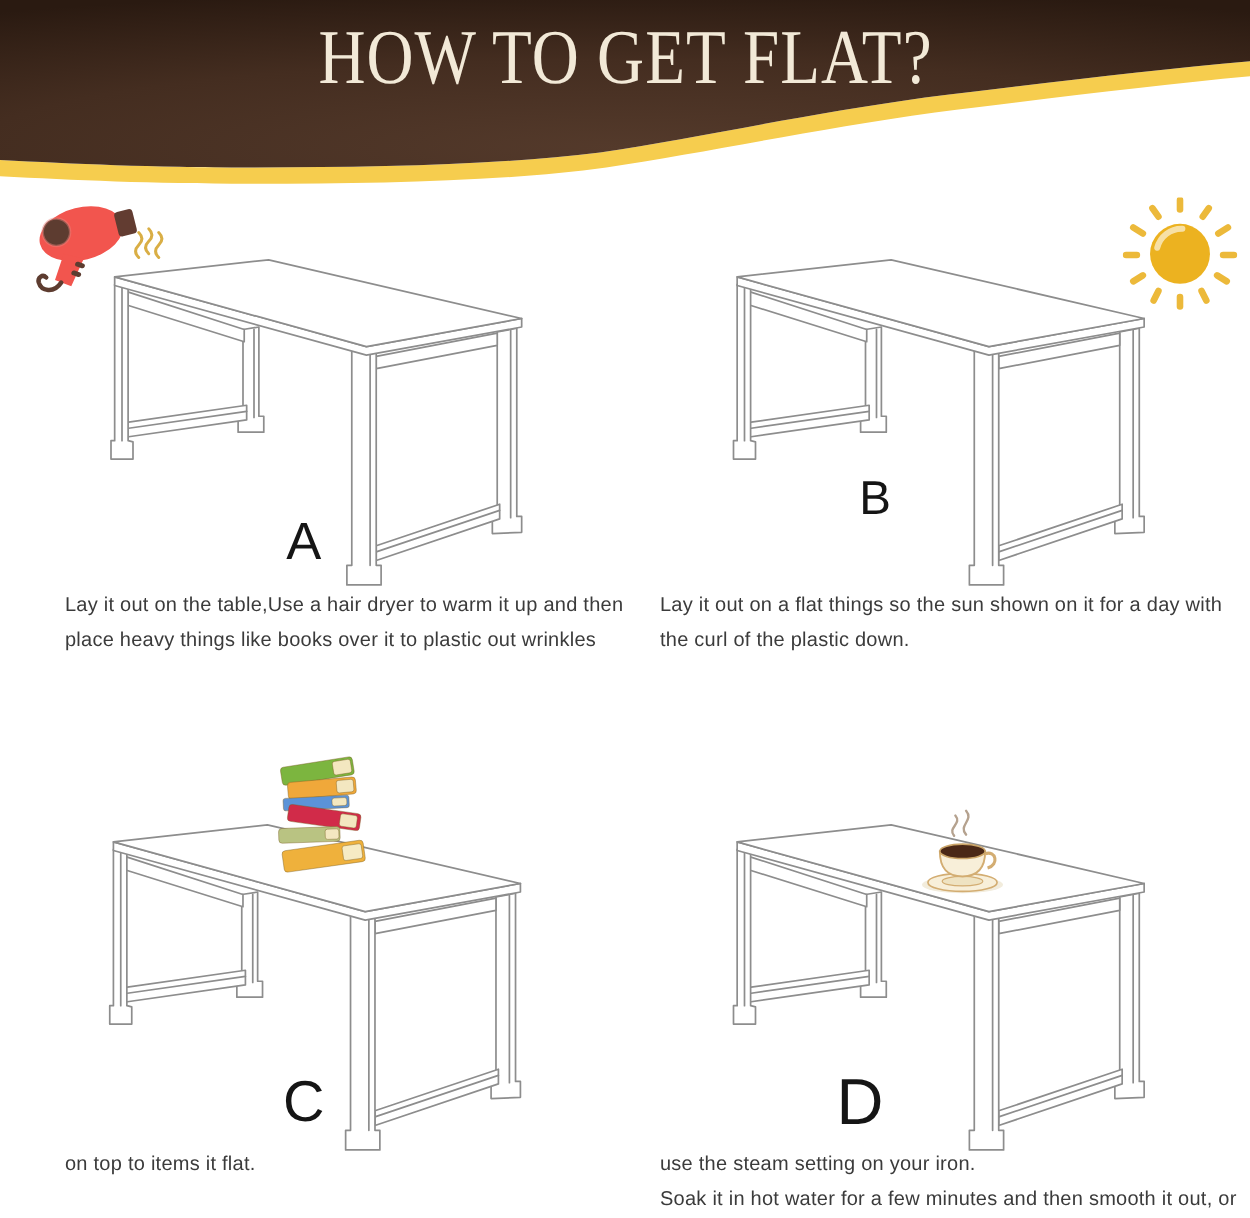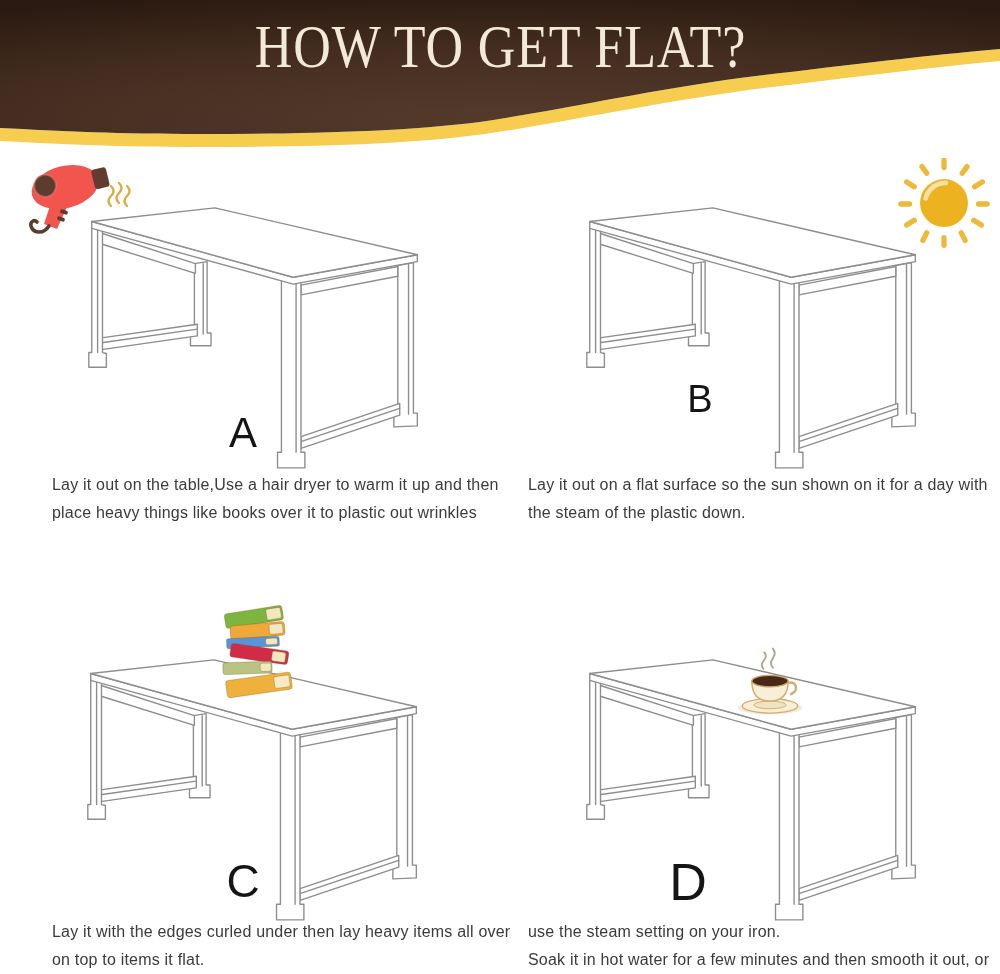--- a/index.html
+++ b/index.html
@@ -142,22 +142,22 @@
         <line x1="30" y1="16" x2="25" y2="9"></line>
       </g>
       <circle cx="48" cy="47" r="25" fill="#ecb220"></circle>
       <path d="M29 42 A 21 21 0 0 1 50 26" fill="none" stroke="#ffffff" stroke-width="5" stroke-linecap="round" opacity="0.6"></path>
     </svg>
     <svg class="table-svg" width="352" height="284" viewBox="0 0 360 290">
         <use href="#table-sym"></use>
       </svg>
     <div class="letter">B</div>
     <div class="desc">
-      <div class="line">Lay it out on a flat surface so the sun shown on it for a day with</div>
-      <div class="line">the steam of the plastic down.</div>
+      <div class="line">Lay it out on a flat things so the sun shown on it for a day with</div>
+      <div class="line">the curl of the plastic down.</div>
     </div>
   </section>
 
   <section class="quadrant q-c">
     <svg class="table-svg" width="352" height="284" viewBox="0 0 360 290">
         <use href="#table-sym"></use>
       </svg>
     <svg class="icon-svg books-svg" width="100" height="118" viewBox="0 0 110 122">
       <g stroke="#7a5f22" stroke-width="0.8" stroke-opacity="0.45">
         <g transform="rotate(-9 50 14)">
@@ -181,21 +181,20 @@
           <rect x="53" y="66" width="12" height="9" rx="2" fill="#f3e7c0"></rect>
         </g>
         <g transform="rotate(-8 52 92)">
           <rect x="16" y="80" width="72" height="19" rx="3" fill="#efb13c"></rect>
           <rect x="69" y="83" width="17" height="13" rx="2" fill="#f6ebc4"></rect>
         </g>
       </g>
     </svg>
     <div class="letter">C</div>
     <div class="desc">
-      <div class="line">Lay it with the edges curled under then lay heavy items all over</div>
       <div class="line">on top to items it flat.</div>
     </div>
   </section>
 
   <section class="quadrant q-d">
     <svg class="table-svg" width="352" height="284" viewBox="0 0 360 290">
         <use href="#table-sym"></use>
       </svg>
     <svg class="icon-svg coffee-svg" width="84" height="76" viewBox="0 0 88 76">
       <ellipse cx="44" cy="64" rx="34" ry="7" fill="#f2ecdc"></ellipse>

